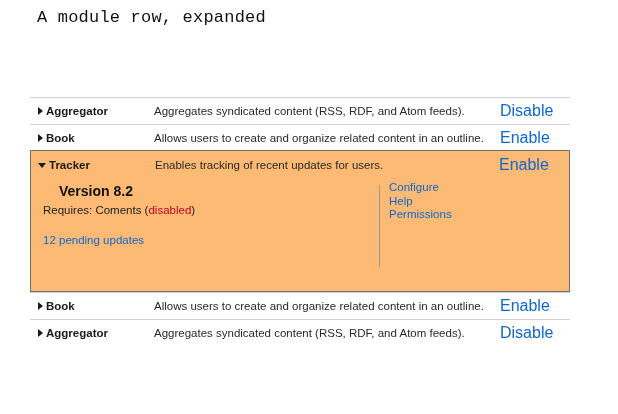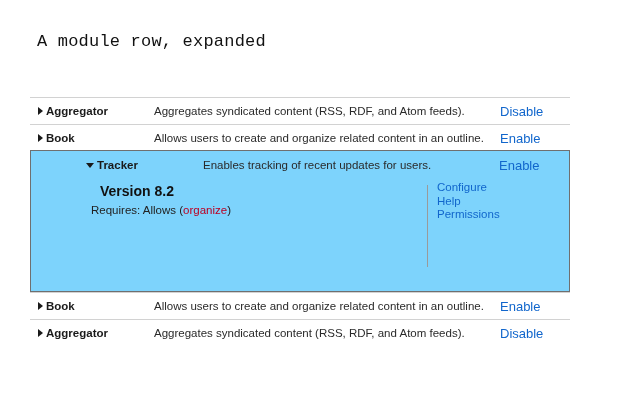--- a/index.html
+++ b/index.html
@@ -13,21 +13,21 @@
     font-family: "Liberation Sans", sans-serif;
     color: #202020;
     overflow: hidden;
     position: relative;
   }
 
   
   .page-title {
     position: absolute;
     left: 37px;
-    top: 32px;
+    top: 8px;
     font-family: "Liberation Mono", monospace;
     font-size: 17px;
     font-weight: 400;
     letter-spacing: 0.2px;
     color: #111111;
     white-space: nowrap;
   }
 
   
   .module-table {
@@ -88,38 +88,37 @@
     color: #2a2a2a;
     white-space: nowrap;
     padding-left: 4px;
     margin-left: 8px;
   }
 
   .action-cell {
     flex: 0 0 70px;
     width: 70px;
     text-align: left;
-    font-size: 13px;
+    font-size: 16px;
     color: #1166cc;
     white-space: nowrap;
     padding-left: 2px;
   }
   .action-cell .lnk {
     color: #1166cc;
     cursor: pointer;
   }
 
   
   .module-row.expanded {
     border: 1px solid #6f6f6f;
     border-top: 1px solid #6f6f6f;
     height: auto;
     margin-top: -1px;
-    background: #7dd3fc;
-    padding-left: 48px;
+    background: #fdba74;
   }
   .module-row.expanded .row-line {
     height: 28px;
   }
   .module-row.expanded .name-cell {
     padding-left: 7px;
   }
 
   .expanded-body {
     position: relative;
@@ -132,21 +131,21 @@
     flex: 0 0 348px;
     width: 348px;
     padding-left: 12px;
     box-sizing: border-box;
   }
 
   .version-title {
     font-size: 14px;
     font-weight: bold;
     color: #111111;
-    margin: 4px 0 5px 9px;
+    margin: 4px 0 5px 16px;
     white-space: nowrap;
   }
 
   .requires-line {
     font-size: 11.5px;
     color: #222222;
     margin-bottom: 18px;
     white-space: nowrap;
   }
   .requires-line .disabled-tag {
@@ -228,21 +227,22 @@
       </div>
       <div class="desc-cell">Enables tracking of recent updates for users.</div>
       <div class="action-cell">
         <span class="lnk">Enable</span>
       </div>
     </div>
 
     <div class="expanded-body">
       <div class="exp-left">
         <div class="version-title">Version 8.2</div>
-        <div class="requires-line"><span>Requires: Allows (</span><span class="disabled-tag">organize</span><span>)</span></div>
+        <div class="requires-line"><span>Requires: Coments (</span><span class="disabled-tag">disabled</span><span>)</span></div>
+        <div class="pending-link">12 pending updates</div>
       </div>
 
       <div class="exp-divider"></div>
 
       <div class="exp-right">
         <span class="lnk">Configure</span>
         <span class="lnk">Help</span>
         <span class="lnk">Permissions</span>
       </div>
     </div>

